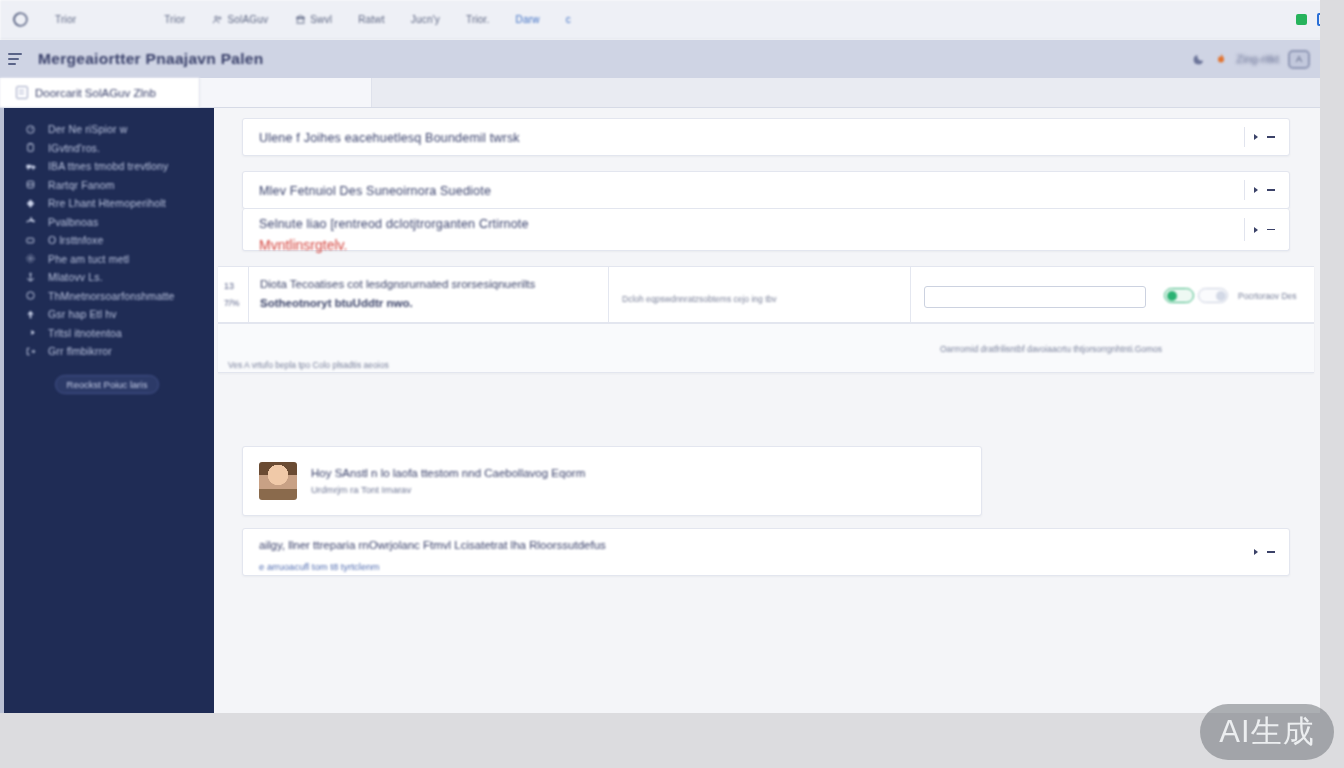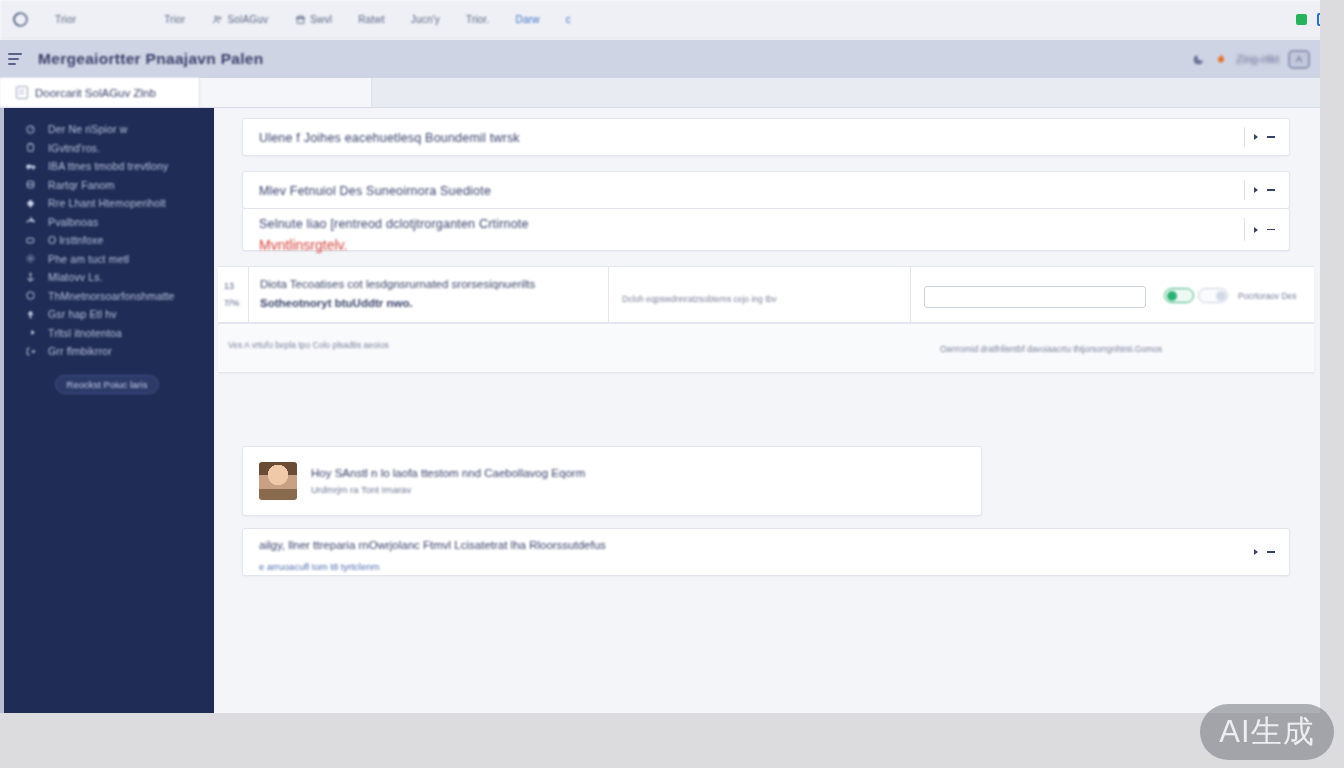--- a/index.html
+++ b/index.html
@@ -583,21 +583,21 @@
         <input class="text-input" type="text" style="position: absolute; left: 706px; top: 19px;" placeholder="">
 
         <div class="toggle-group bl-s" style="position:absolute; left:946px; top:21px;">
           <span class="tg-pill on"></span>
           <span class="tg-pill off"></span>
           <span class="tg-label">Pocrtoraov Des</span>
         </div>
       </div>
 
       <div class="card" style="left:4px; top:215px; width:1096px; height:50px; border-left:none; border-right:none; border-radius:0; background:#f9fafc;">
-        <div class="foot-note-l bl-s" style="left:10px; top:16px;">Ves A vrtufo bepla tpo Colo plsadtis aeoios</div>
+        <div class="foot-note-l bl-s" style="left:10px; top:36px;">Ves A vrtufo bepla tpo Colo plsadtis aeoios</div>
         <div class="foot-note-r bl-s" style="left:722px; top:20px;text-align:center;">Oarrromid dratfrilisntbf davoiaacrtu thtjorsorrgnhtnti.Gomos</div>
       </div>
 
 
       <div class="card" style="left:28px; top:338px; width:740px; height:70px; display:flex; align-items:center; gap:14px; padding-left:16px;">
         <div class="avatar-thumb"></div>
         <div>
           <div class="ac-title bl">Hoy SAnstl n lo laofa ttestom nnd Caebollavog Eqorm</div>
           <div class="ac-sub bl">Urdmrjm ra Tont Irnarav</div>
         </div>

